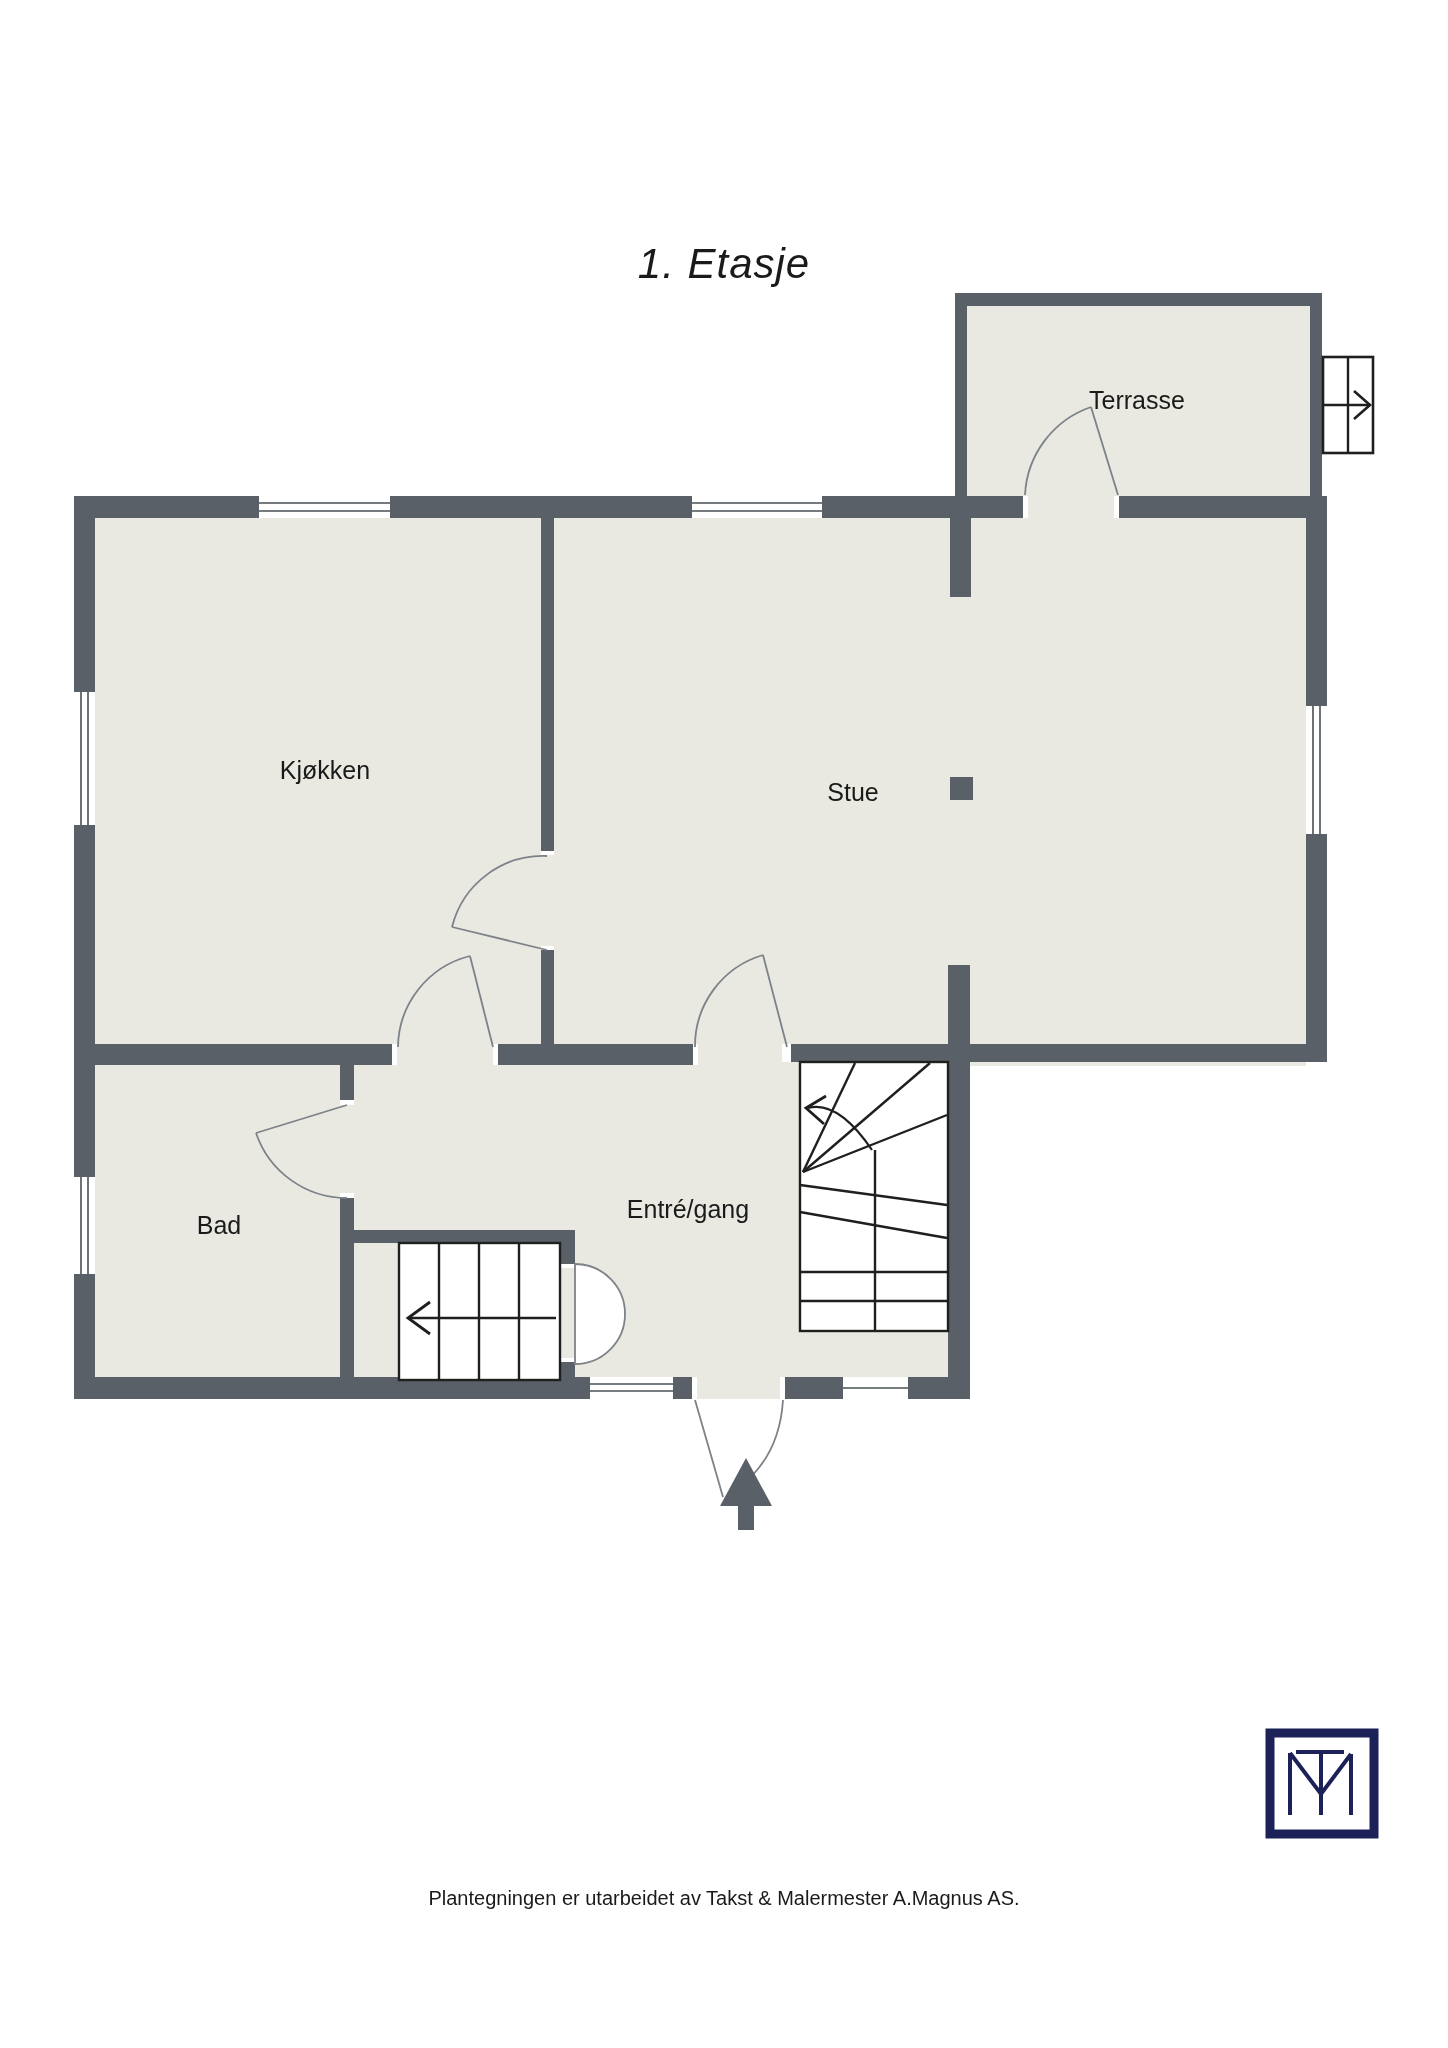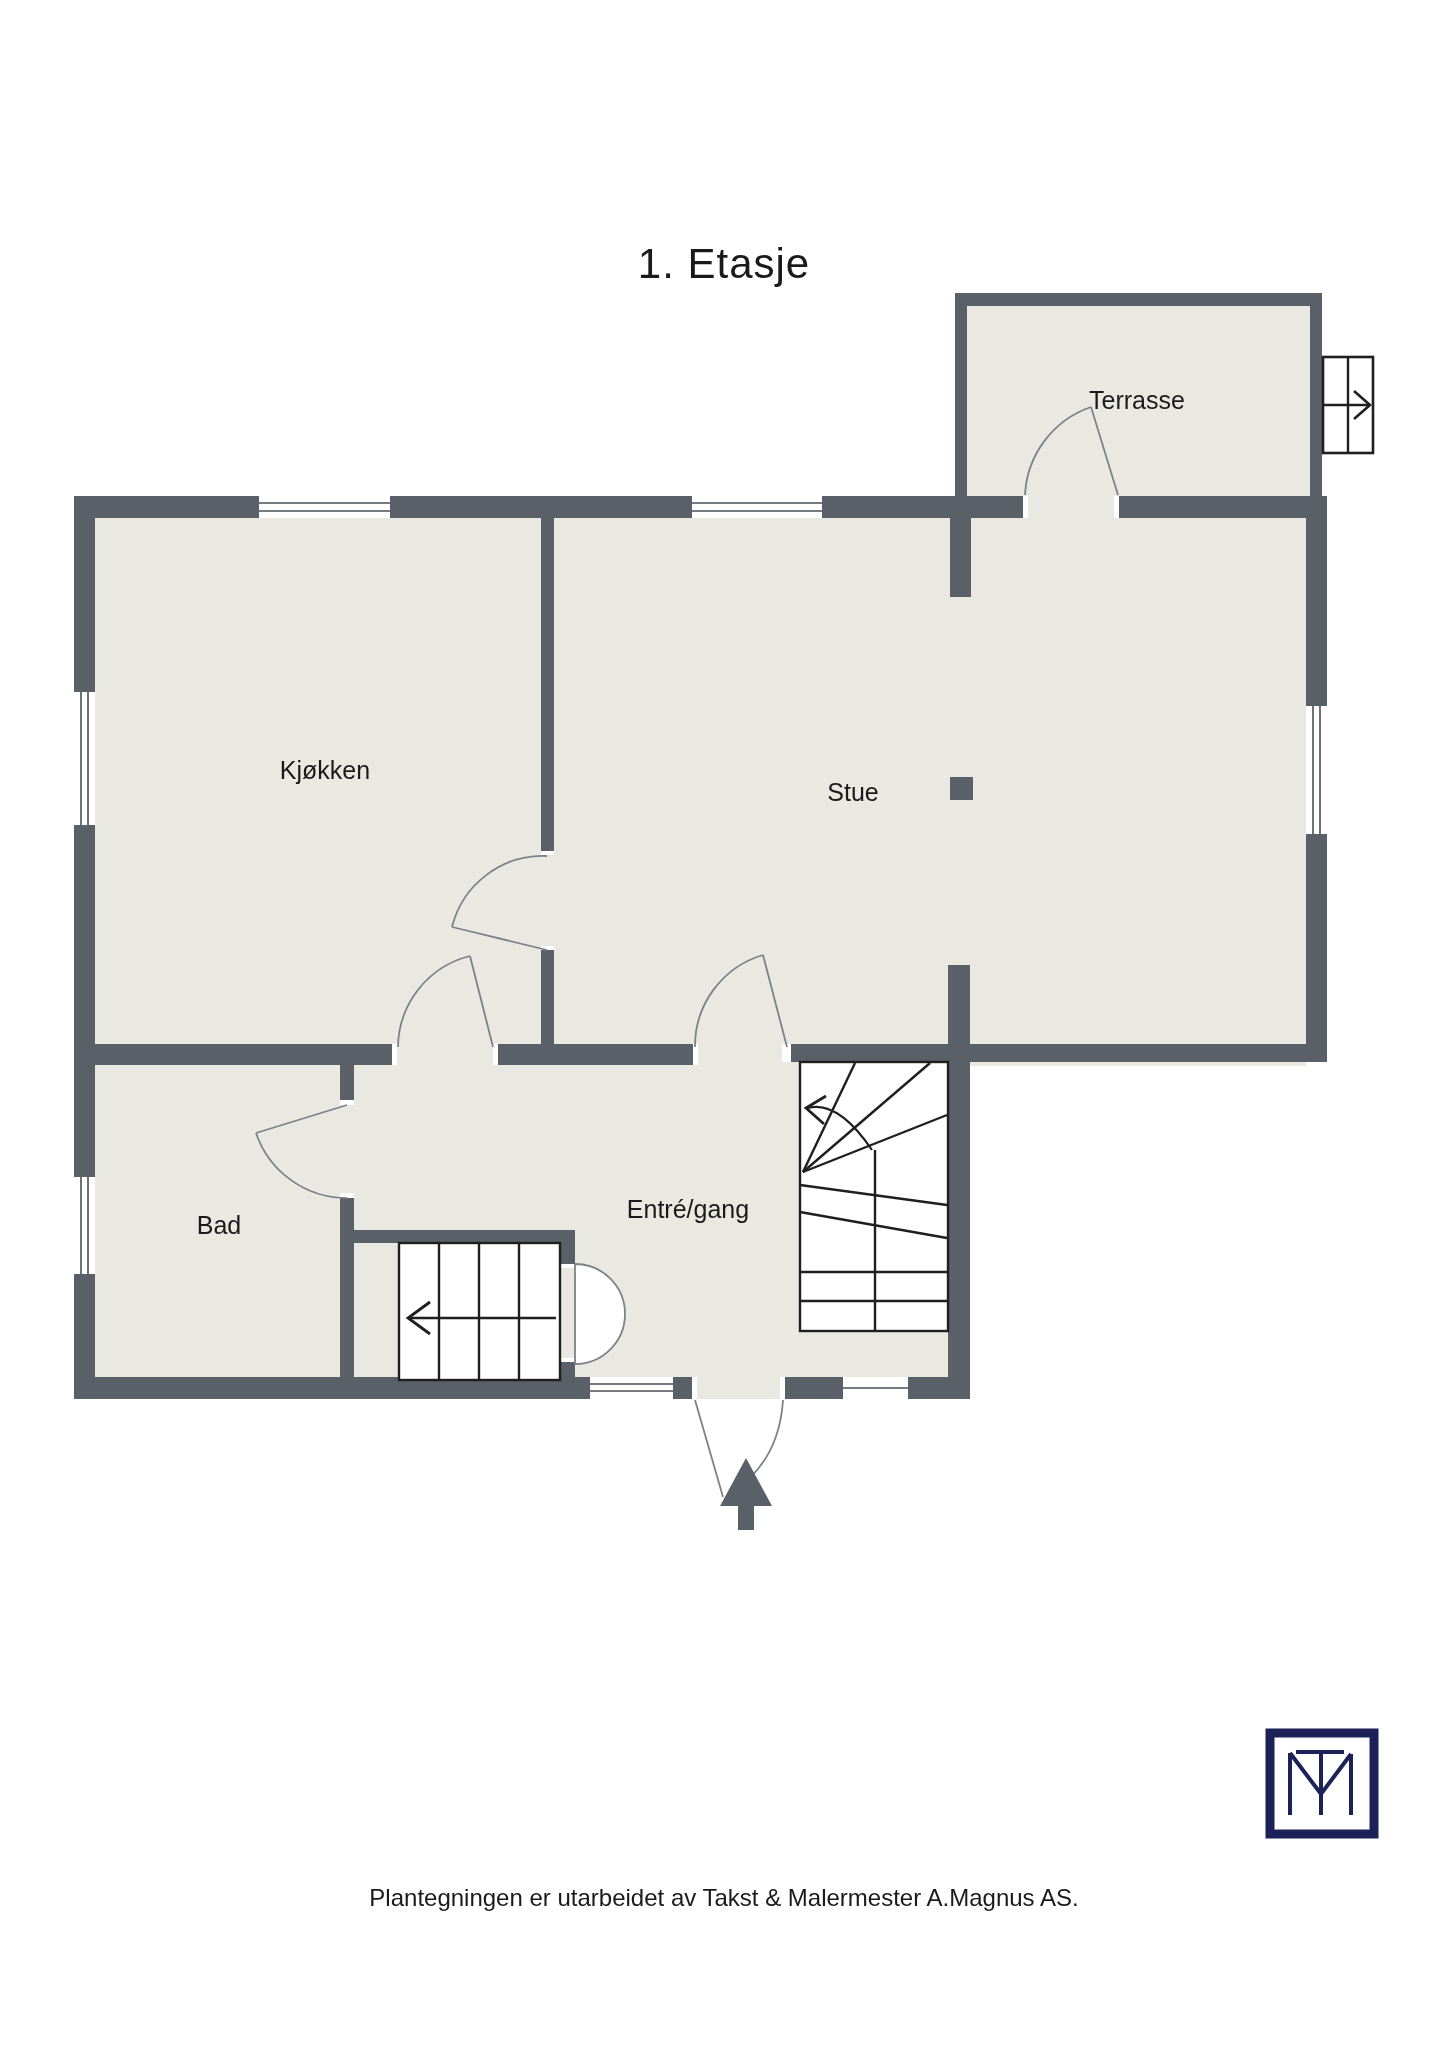--- a/index.html
+++ b/index.html
@@ -6,25 +6,25 @@
     --wall:#5a6067; --floor:#e9e9e1; --outside:#ffffff;
     --stair:#1f1f1f; --door:#7d8288; --navy:#1c2157; --text:#1a1a1a;
   }
   html,body{margin:0;padding:0;}
   body{
     width:1448px;height:2048px;position:relative;background:var(--outside);
     font-family:"Liberation Sans",sans-serif;overflow:hidden;
   }
   .page-title{
     position:absolute;top:240px;left:0;width:1448px;text-align:center;
-    font-size:42px;color:var(--text);letter-spacing:1px;
+    font-size:42px;color:var(--text);letter-spacing:1px;font-style:italic;
   }
   .footer{
     position:absolute;top:1884px;left:0;width:1448px;text-align:center;
-    font-size:24px;line-height:28px;color:var(--text);
+    font-size:20px;line-height:28px;color:var(--text);
   }
   svg.plan{position:absolute;left:0;top:0;}
   .wall{fill:var(--wall);}
   .floor{fill:var(--floor);}
   .win{fill:#ffffff;}
   .winline{stroke:#4a5055;stroke-width:1.6;fill:none;}
   .sill{fill:#ffffff;}
   .door{stroke:var(--door);stroke-width:1.8;fill:none;}
   .doorfill{stroke:var(--door);stroke-width:1.8;fill:#ffffff;}
   .stairbox{fill:#ffffff;stroke:var(--stair);stroke-width:2.4;}

